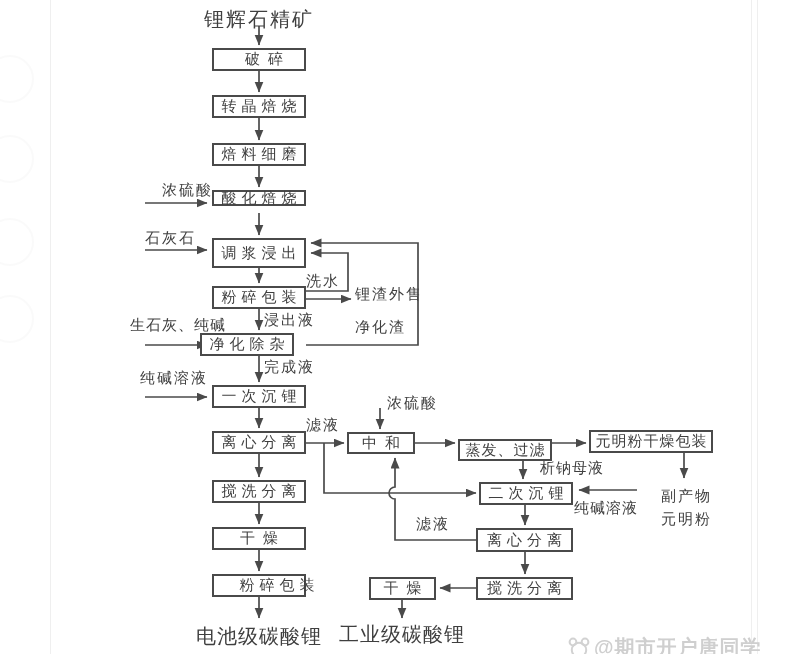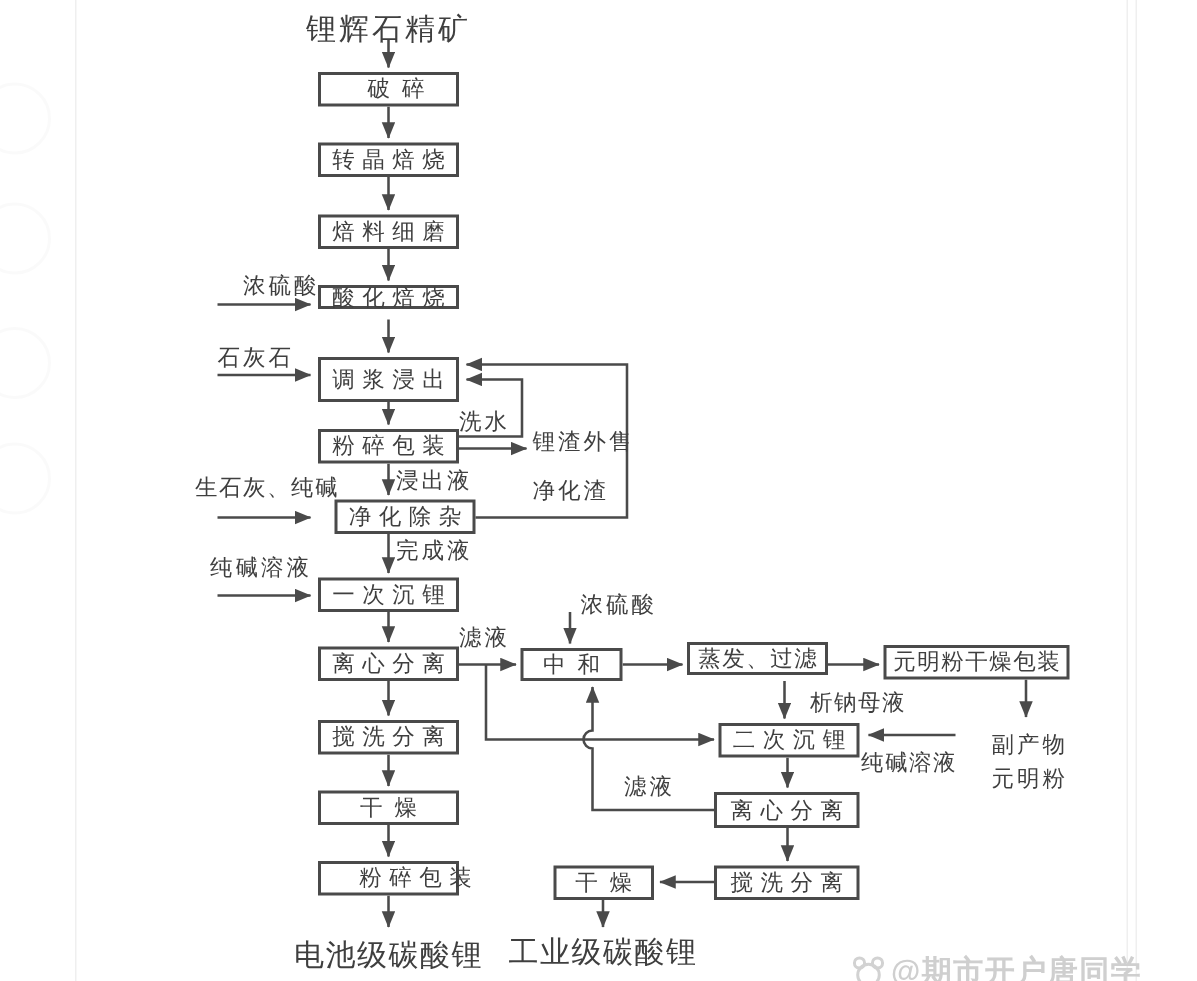--- a/index.html
+++ b/index.html
@@ -104,29 +104,29 @@
   <div class="lbl big center" style="left:350px;top:621px;width:104px;letter-spacing:1px;">工业级碳酸锂</div>
   <div class="lbl" style="left:661px;top:487px;">副产物</div>
   <div class="lbl" style="left:661px;top:510px;">元明粉</div>
 
   <div class="node sp2" style="left:212px;top:48px;width:94px;height:23px;padding-left:10px;">破碎</div>
   <div class="node sp4" style="left:212px;top:95px;width:94px;height:23px;">转晶焙烧</div>
   <div class="node sp4" style="left:212px;top:143px;width:94px;height:23px;">焙料细磨</div>
   <div class="node sp4" style="left:212px;top:190px;width:94px;height:16px;">酸化焙烧</div>
   <div class="node sp4" style="left:212px;top:238px;width:94px;height:30px;">调浆浸出</div>
   <div class="node sp4" style="left:212px;top:286px;width:94px;height:23px;">粉碎包装</div>
-  <div class="node sp4" style="left:223px;top:333px;width:94px;height:23px;">净化除杂</div>
+  <div class="node sp4" style="left:200px;top:333px;width:94px;height:23px;">净化除杂</div>
   <div class="node sp4" style="left:212px;top:385px;width:94px;height:23px;">一次沉锂</div>
   <div class="node sp4" style="left:212px;top:431px;width:94px;height:23px;">离心分离</div>
   <div class="node sp4" style="left:212px;top:480px;width:94px;height:23px;">搅洗分离</div>
   <div class="node sp2" style="left:212px;top:527px;width:94px;height:23px;">干燥</div>
   <div class="node sp4" style="left:212px;top:574px;width:94px;height:23px;padding-left:36px;">粉碎包装</div>
 
   <div class="node sp2" style="left:347px;top:432px;width:68px;height:22px;">中和</div>
-  <div class="node sp1" style="left:458px;top:428px;width:94px;height:22px;">蒸发、过滤</div>
+  <div class="node sp1" style="left:458px;top:439px;width:94px;height:22px;">蒸发、过滤</div>
   <div class="node sp1" style="left:589px;top:430px;width:124px;height:23px;">元明粉干燥包装</div>
   <div class="node sp4" style="left:479px;top:482px;width:94px;height:23px;">二次沉锂</div>
   <div class="node sp4" style="left:476px;top:528px;width:97px;height:24px;">离心分离</div>
   <div class="node sp4" style="left:476px;top:577px;width:97px;height:23px;">搅洗分离</div>
   <div class="node sp2" style="left:369px;top:577px;width:67px;height:23px;">干燥</div>
 
   <div class="lbl" style="left:162px;top:181px;">浓硫酸</div>
   <div class="lbl" style="left:145px;top:229px;">石灰石</div>
   <div class="lbl" style="left:130px;top:316px;letter-spacing:1px;">生石灰、纯碱</div>
   <div class="lbl" style="left:140px;top:369px;">纯碱溶液</div>

